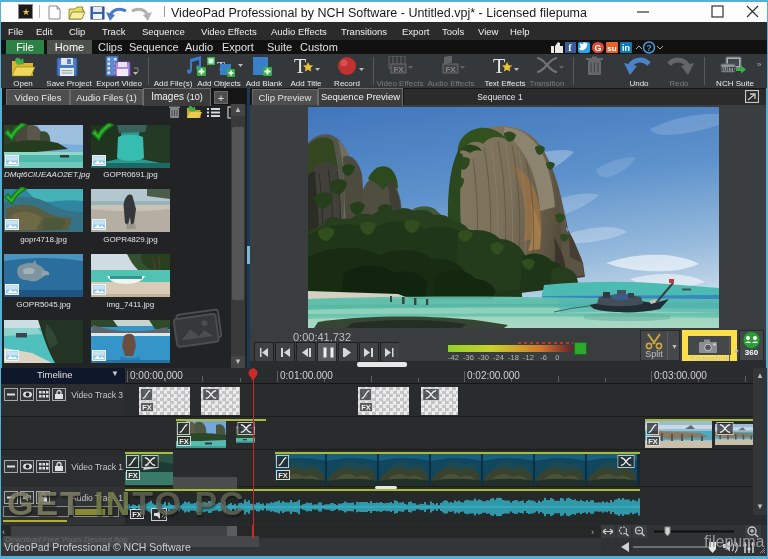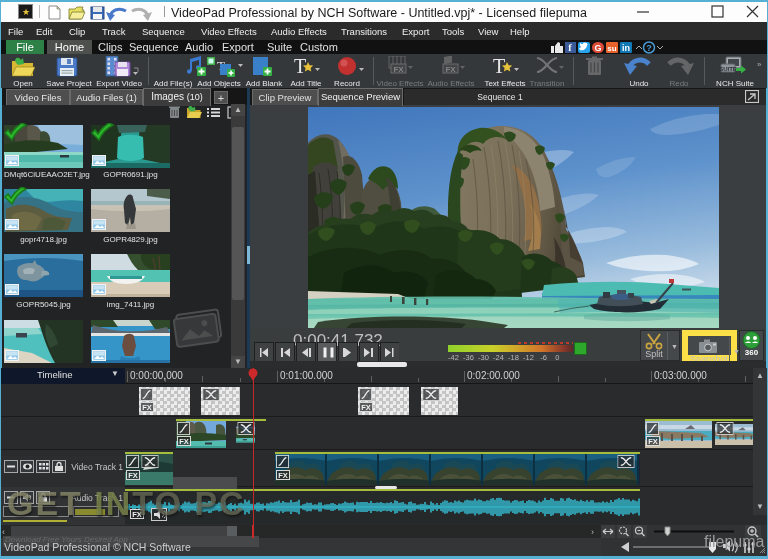--- a/index.html
+++ b/index.html
@@ -492,21 +492,21 @@
           <path d="M58 0 h21 v9 h-15 z" fill="#2f4a2a"></path>
           <path d="M2 5 c22 8 52 8 74 2 l3 6 l-79 2 z" fill="#5c666e"></path>
           <rect x="0" y="13" width="79" height="3" fill="#e4e4e2"></rect>
           <path d="M33 16 c3 -3 8 -3 10 0 l2 10 l-3 10 l-8 0 l-3 -10 z" fill="#6b4e40"></path>
           <path d="M30 36 c6 3 14 3 18 0 l2 7 l-22 0 z" fill="#2a80b4"></path>
           <rect x="0" y="40" width="79" height="3" fill="#2572a4"></rect>
         </svg>
       </div>
     </div>
 
-    <div class="abs" style="left:2px;top:82px;width:79px;font-size:8px;color:#e4e4e4;text-align:center;white-space:nowrap;">DMqt6CiUEAAO2ET.jpg</div>
+    <div class="abs" style="left:2px;top:82px;width:79px;font-size:8px;color:#e4e4e4;text-align:center;white-space:nowrap;font-style:italic;">DMqt6CiUEAAO2ET.jpg</div>
     <div class="abs" style="left:89px;top:82px;width:79px;font-size:8px;color:#e4e4e4;text-align:center;">GOPR0691.jpg</div>
     <div class="abs" style="left:2px;top:147px;width:79px;font-size:8px;color:#e4e4e4;text-align:center;">gopr4718.jpg</div>
     <div class="abs" style="left:89px;top:147px;width:79px;font-size:8px;color:#e4e4e4;text-align:center;">GOPR4829.jpg</div>
     <div class="abs" style="left:2px;top:212px;width:79px;font-size:8px;color:#e4e4e4;text-align:center;">GOPR5045.jpg</div>
     <div class="abs" style="left:89px;top:212px;width:79px;font-size:8px;color:#e4e4e4;text-align:center;">img_7411.jpg</div>
 
     <svg class="abs" style="left:0px;top:35px;" width="26" height="24" viewBox="0 0 26 24">
         <path d="M3 10 l7 7 c3 -7 8 -12 14 -15 l-4 -2 c-5 3 -8 6 -11 11 l-3 -4 z" fill="#2db82d" stroke="#1a7a1a" stroke-width="1.5"></path>
       </svg>
     <svg class="abs" style="left:87px;top:35px;" width="26" height="24" viewBox="0 0 26 24">
@@ -709,21 +709,21 @@
     <path d="M341 194 l8 -2 l2 2.5 l-8 2.5 z" fill="#c8c2b4"></path>
     <rect x="320" y="186" width="6" height="5" fill="#37414a"></rect>
     <line x1="348" y1="196" x2="365" y2="176" stroke="#364048" stroke-width="2"></line>
     <rect x="361" y="172" width="5" height="4" fill="#c03838"></rect>
     <path d="M281 199 Q262 201 246 205" stroke="#3c6a5c" stroke-width="1" fill="none"></path>
   </g>
   <path d="M276 208 C306 205 338 205 362 208 L362 212 C334 215 304 215 276 212 z" fill="#5fae9e" opacity="0.5"></path>
 </svg>
 
     <div class="abs" style="left:0;top:240px;width:516px;height:40px;background:#3a3d3e;">
-      <div class="abs" style="left:43px;top:3px;font-size:17px;color:#bfbfbf;">0:00:41.732</div>
+      <div class="abs" style="left:43px;top:3px;font-size:11px;color:#bfbfbf;">0:00:41.732</div>
       <div class="abs" style="left:4px;top:14px;">
         <svg width="145" height="21" viewBox="0 0 145 21">
           <g fill="#3f4243" stroke="#1e1f20">
             <rect x="0.5" y="0.5" width="19" height="20"></rect>
               <rect x="21.5" y="0.5" width="19" height="20"></rect>
               <rect x="42.5" y="0.5" width="19" height="20"></rect>
             <rect x="63.5" y="0.5" width="19" height="20" fill="#585c5d"></rect>
             <rect x="84.5" y="0.5" width="19" height="20"></rect>
               <rect x="105.5" y="0.5" width="19" height="20"></rect>
               <rect x="126.5" y="0.5" width="19" height="20"></rect>
@@ -811,20 +811,26 @@
         <text x="155" y="11">0:01:00.000</text>
         <text x="342" y="11">0:02:00.000</text>
         <text x="529" y="11">0:03:00.000</text>
       </g>
     </svg>
 
     <div class="abs" style="left:0;top:48px;width:766px;height:1px;background:#1b1b1b;"></div>
     <div class="abs" style="left:0;top:81px;width:766px;height:1px;background:#1b1b1b;"></div>
     <div class="abs" style="left:0;top:118px;width:766px;height:1px;background:#1b1b1b;"></div>
 
+    <div class="abs thdr" style="left:0;top:16px;width:124px;height:32px;">
+      <div class="tlab">Video Track 3</div>
+      <svg class="tbtns" width="62" height="13" viewBox="0 0 62 13">
+          <use href="#tb-video"></use>
+        </svg>
+    </div>
     <div class="abs thdr" style="left:0;top:82px;width:124px;height:36px;margin-top:6px;">
       <div class="tlab">Video Track 1</div>
       <svg class="tbtns" width="62" height="13" viewBox="0 0 62 13">
           <use href="#tb-video"></use>
         </svg>
     </div>
     <div class="abs thdr" style="left:0;top:119px;width:124px;height:38px;background:#313334;">
       <div class="tlab">Audio Track 1</div>
       <svg class="tbtns" width="48" height="13" viewBox="0 0 48 13">
           <use href="#tb-audio"></use>

